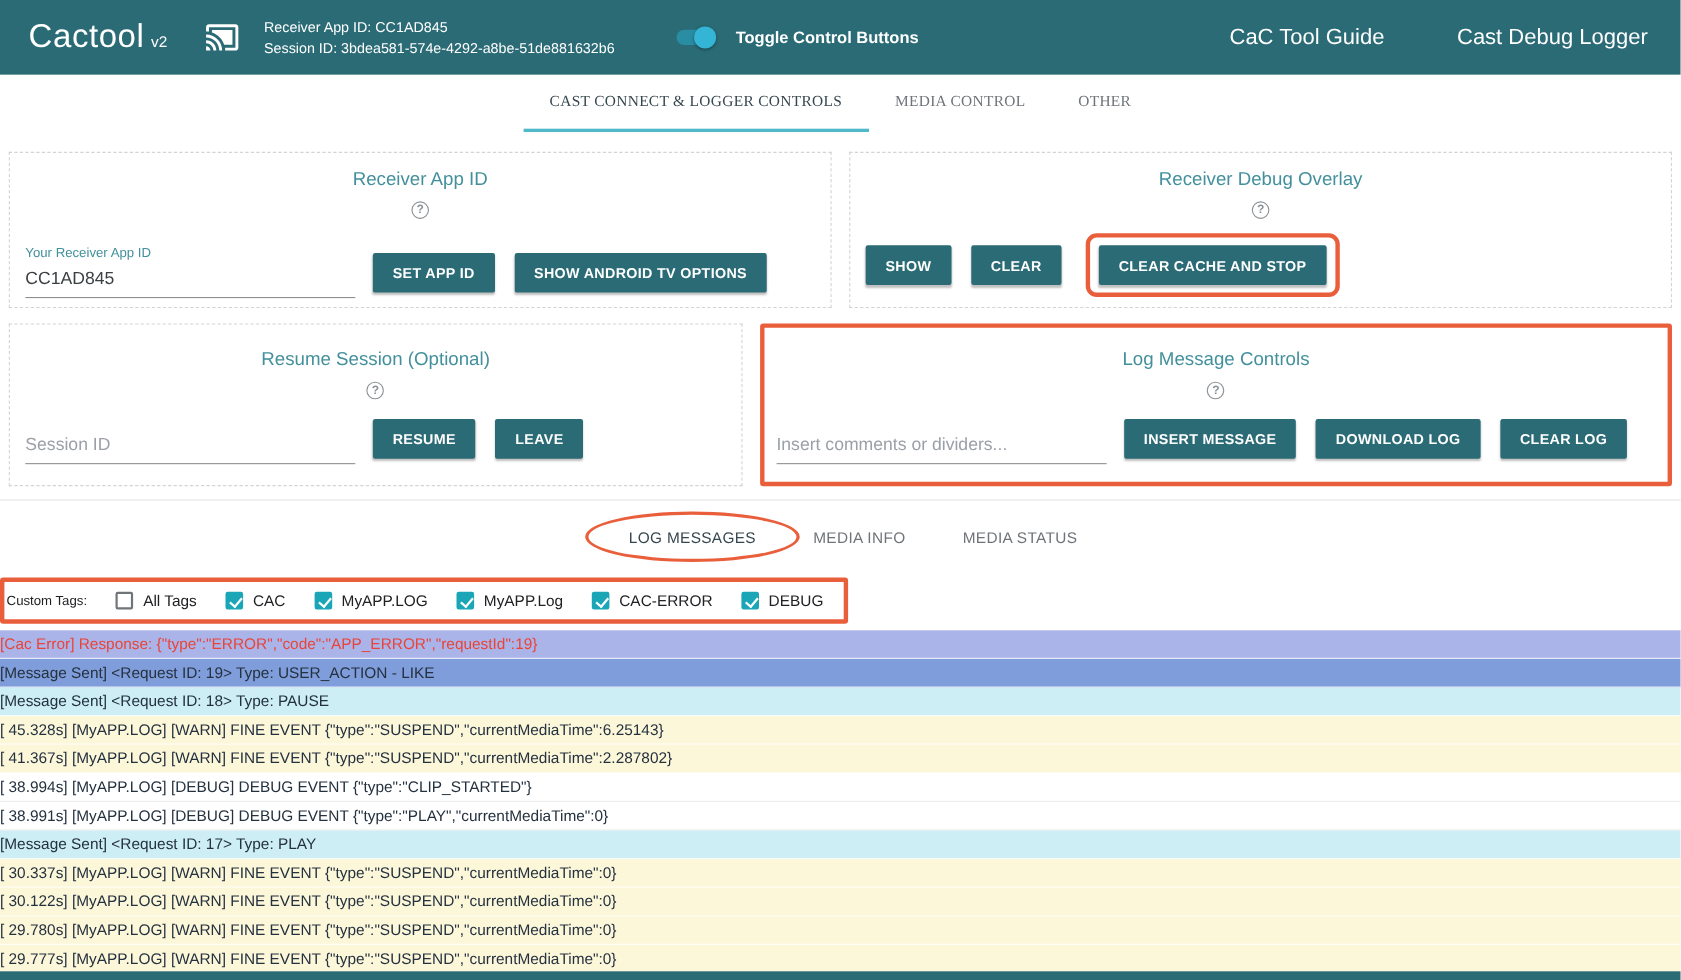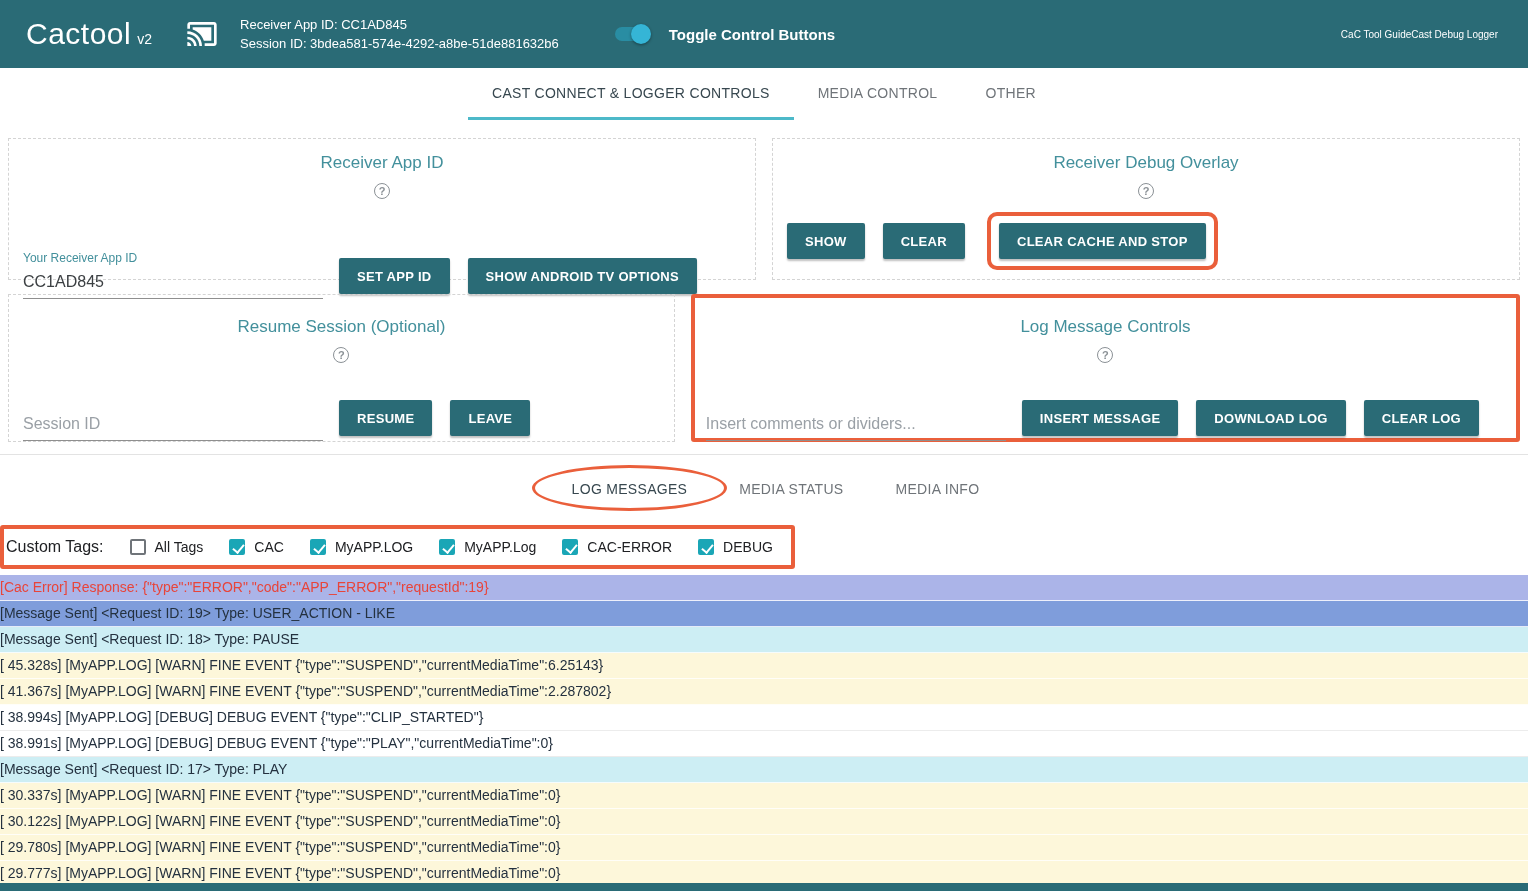--- a/index.html
+++ b/index.html
@@ -10,62 +10,62 @@
   .topbar { height:68px; background:var(--header_bg); display:flex; align-items:center; padding:0 26px; color:#fff; }
   .logo { display:flex; align-items:baseline; gap:6px; cursor:default; }
   .logo-text { font-size:30px; font-weight:500; letter-spacing:.5px; }
   .logo-ver { font-size:14px; font-weight:500; }
   .cast-icon { margin-left:30px; margin-right:18px; flex:0 0 auto; cursor:pointer; }
   .session-info { font-size:13px; line-height:19px; }
   .toggle { margin-left:54px; position:relative; width:38px; height:20px; cursor:pointer; flex:0 0 auto; }
   .toggle-track { position:absolute; top:3px; left:2px; width:34px; height:14px; border-radius:7px; background:rgba(40,170,200,.55); }
   .toggle-knob { position:absolute; top:0; right:0; width:20px; height:20px; border-radius:50%; background:var(--toggle_knob); box-shadow:0 1px 3px rgba(0,0,0,.4); }
   .toggle-label { margin-left:18px; font-size:15px; font-weight:700; white-space:nowrap; }
-  .topbar-links { margin-left:auto; display:flex; font-size:10px; padding-right:4px; }
+  .topbar-links { margin-left:auto; display:flex; gap:66px; font-size:20px; padding-right:4px; }
   .topbar-link { color:#fff; cursor:pointer; text-decoration:none; white-space:nowrap; }
 
   
   .main-tabs { display:flex; justify-content:center; height:52px; background:#fff; }
-  .main-tab { background:none; border:none; border-bottom:3px solid transparent; font-family:Liberation Sans, sans-serif; font-size:14px; letter-spacing:.3px; color:#6f7479; padding:0 24px; cursor:pointer; white-space:nowrap; }
+  .main-tab { background:none; border:none; border-bottom:3px solid transparent; font-family:Liberation Serif, serif; font-size:14px; letter-spacing:.3px; color:#6f7479; padding:0 24px; cursor:pointer; white-space:nowrap; }
   .main-tab.active { color:#37474f; border-bottom-color:var(--tab_underline); }
 
   
   .panels { padding:18px 8px 12px; display:flex; flex-direction:column; gap:14px; }
   .panel-row { display:flex; gap:16px; }
   .panel { flex:1; border:1px dashed #d4d4d4; padding:14px; }
   .panel-row1 .panel { height:142px; }
   .panel-row2 .panel { height:148px; }
   .panel.annotated { border:4px solid var(--annotation); border-radius:3px; padding:11px; }
   .panel-title { display:flex; align-items:center; gap:10px; color:var(--heading); font-size:17px; font-weight:500;flex-direction:column; }
   .panel-row2 .panel-title { margin-top:8px; }
   .help-icon { width:16px; height:16px; border:1.5px solid #8b9196; border-radius:50%; color:#8b9196; font-size:11px; line-height:1; display:inline-flex; align-items:center; justify-content:center; font-weight:700; cursor:pointer; flex:0 0 auto; }
   .panel-content { display:flex; align-items:flex-end; gap:16px; margin-top:24px; }
   .panel-row2 .panel-content { margin-top:18px; }
   .panel-content.spread { justify-content:space-between; padding-right:26px; }
-  .input-group { width:300px; flex:0 0 300px;margin-top:28px; }
+  .input-group { width:300px; flex:0 0 300px; }
   .input-label { font-size:12px; color:var(--heading); margin-bottom:2px; }
   .text-input { width:100%; border:none; border-bottom:1px solid #8f8f8f; font-size:16px; font-family:inherit; color:#3c4043; padding:6px 0 7px; outline:none; background:transparent; }
   .text-input::placeholder { color:#9aa0a6; }
   .btn-row { display:flex; gap:18px; margin-bottom:5px; align-items:center; }
   .btn { background:var(--button_bg); color:#fff; border:none; font-family:inherit; font-size:13px; font-weight:700; letter-spacing:.3px; padding:0 18px; height:36px; border-radius:2px; box-shadow:0 2px 2px rgba(0,0,0,.25); cursor:pointer; white-space:nowrap; }
   .annotate-wrap { position:relative; display:inline-flex; margin-left:16px; }
   .annotation-ring { position:absolute; left:-12px; right:-12px; top:-11px; bottom:-11px; border:4px solid var(--annotation); border-radius:10px; pointer-events:none; }
 
   .divider { border-top:1px solid #e3e3e3; }
 
   
   .log-tabs { display:flex; justify-content:center; height:44px; margin-top:12px;padding-left:23px; }
   .log-tab { position:relative; background:none; border:none; font-family:inherit; font-size:14px; letter-spacing:.3px; color:#6f7479; padding:0 26px; cursor:pointer; white-space:nowrap; }
   .log-tab.active { color:#37474f; }
   .tab-ellipse { display:none; }
   .log-tab.active .tab-ellipse { display:block; position:absolute; left:-14px; right:-14px; top:-2px; bottom:0; border:3px solid var(--annotation); border-radius:50%; pointer-events:none; }
 
   
   .custom-tags { display:inline-flex; align-items:center; gap:26px; margin:14px 0 6px 0; border:4px solid var(--annotation); border-radius:3px; padding:9px 18px 9px 2px; }
-  .custom-tags-label { font-size:16px; color:#202124; white-space:nowrap; }
+  .custom-tags-label { font-size:12px; color:#202124; white-space:nowrap; }
   .tag { display:inline-flex; align-items:center; gap:9px; cursor:pointer; }
   .tag-box { width:16px; height:16px; border:2px solid #6f7479; border-radius:2px; background:#fff; position:relative; flex:0 0 auto; }
   .tag.checked .tag-box { background:var(--checkbox); border-color:var(--checkbox); }
   .tag.checked .tag-box::after { content:""; position:absolute; left:4px; top:0.5px; width:5px; height:9px; border:solid #fff; border-width:0 2px 2px 0; transform:rotate(40deg); }
   .tag-label { font-size:14px; color:#202124; white-space:nowrap; }
 
   
   .log-list { font-size:14px; }
   .log-row { height:26px; line-height:25px; color:#24313f; border-bottom:1px solid rgba(255,255,255,.8); white-space:nowrap; overflow:hidden; }
   .row-error { background:var(--row_error_bg); color:var(--row_error_text); }
@@ -204,26 +204,26 @@
   
   <nav class="log-tabs">
 
       <button class="log-tab active">
         <span class="tab-ellipse"></span>
         <span>LOG MESSAGES</span>
       </button>
 
       <button class="log-tab">
         
-        <span>MEDIA STATUS</span>
+        <span>MEDIA INFO</span>
       </button>
 
       <button class="log-tab">
         
-        <span>MEDIA INFO</span>
+        <span>MEDIA STATUS</span>
       </button>
     </nav>
 
   
   <div class="custom-tags">
     <span class="custom-tags-label">Custom Tags:</span>
 
       <span class="tag">
         <span class="tag-box"></span>
         <span class="tag-label">All Tags</span>

